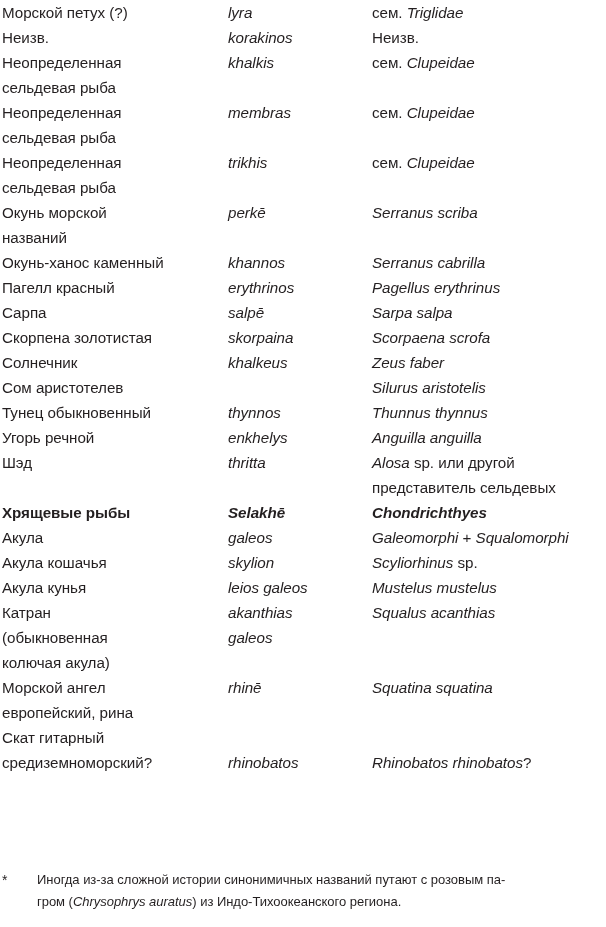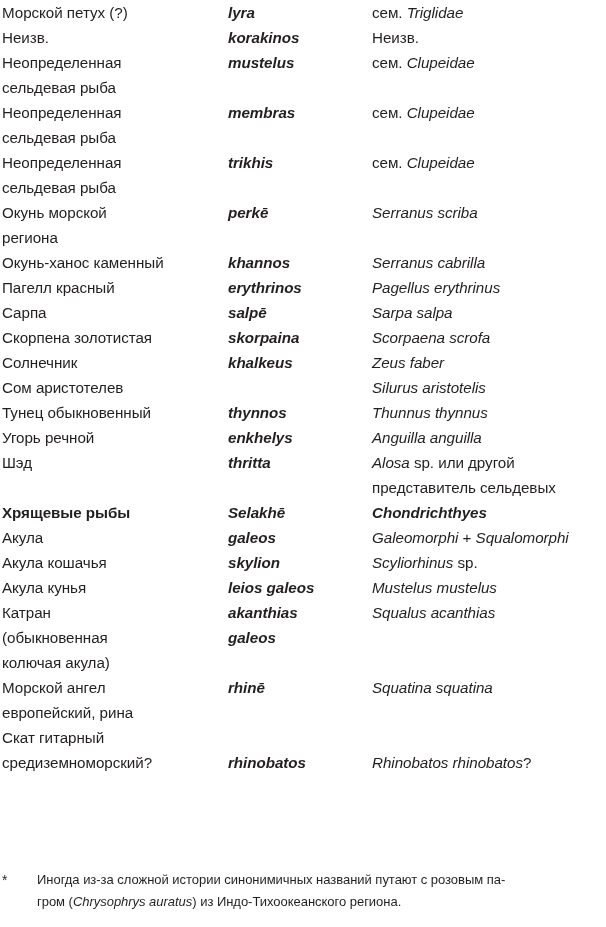--- a/index.html
+++ b/index.html
@@ -39,21 +39,21 @@
   }
   .cell {
     position: absolute;
     top: 0;
     font-size: 15.2px;
     line-height: 25px;
     white-space: nowrap;
     letter-spacing: -0.05px;
   }
   .c1 { left: 2px;   width: 226px; }
-  .c2 { left: 228px; width: 138px; font-weight: bold; }
+  .c2 { left: 228px; width: 138px; }
   .c3 { left: 372px; width: 240px; }
 
   .ital { font-style: italic; }
   .bold { font-weight: bold; }
   .bold-ital { font-weight: bold; font-style: italic; }
 
   .footnote {
     position: absolute;
     left: 0px;
     top: 869px;
@@ -94,21 +94,21 @@
     </div>
 
     <div class="row">
       <span class="cell c1">Неизв.</span>
       <span class="cell c2 ital">korakinos</span>
       <span class="cell c3">Неизв.</span>
     </div>
 
     <div class="row">
       <span class="cell c1">Неопределенная</span>
-      <span class="cell c2 ital">mustelus</span>
+      <span class="cell c2 ital">khalkis</span>
       <span class="cell c3"><span>сем. </span><span class="ital">Clupeidae</span></span>
     </div>
     <div class="row">
       <span class="cell c1">сельдевая рыба</span>
     </div>
 
     <div class="row">
       <span class="cell c1">Неопределенная</span>
       <span class="cell c2 ital">membras</span>
       <span class="cell c3"><span>сем. </span><span class="ital">Clupeidae</span></span>
@@ -125,21 +125,21 @@
     <div class="row">
       <span class="cell c1">сельдевая рыба</span>
     </div>
 
     <div class="row">
       <span class="cell c1">Окунь морской</span>
       <span class="cell c2 ital">perkē</span>
       <span class="cell c3 ital">Serranus scriba</span>
     </div>
     <div class="row">
-      <span class="cell c1">региона</span>
+      <span class="cell c1">названий</span>
     </div>
 
     <div class="row">
       <span class="cell c1">Окунь-ханос каменный</span>
       <span class="cell c2 ital">khannos</span>
       <span class="cell c3 ital">Serranus cabrilla</span>
     </div>
 
     <div class="row">
       <span class="cell c1">Пагелл красный</span>

